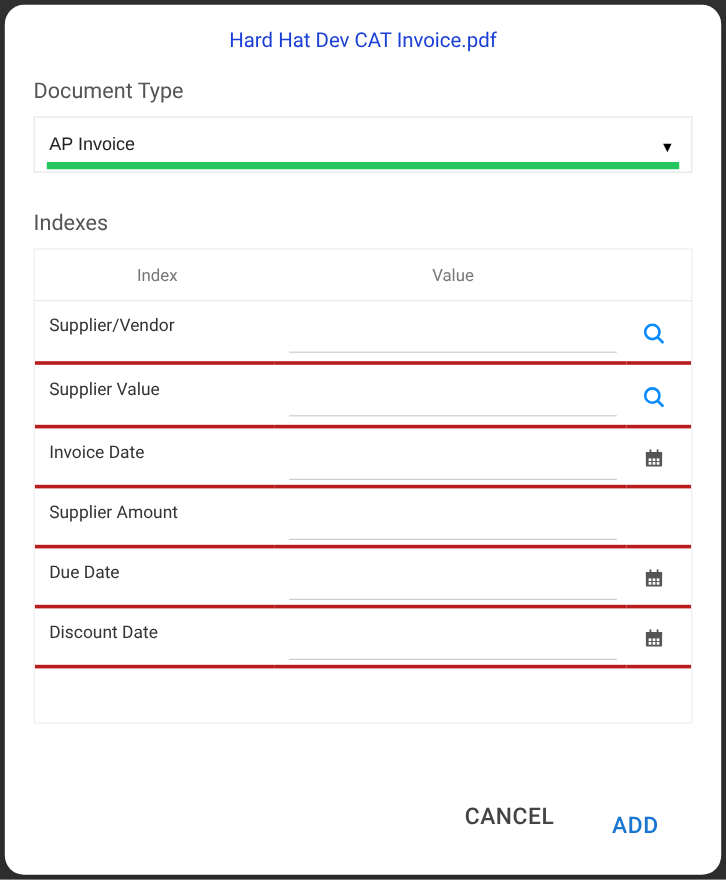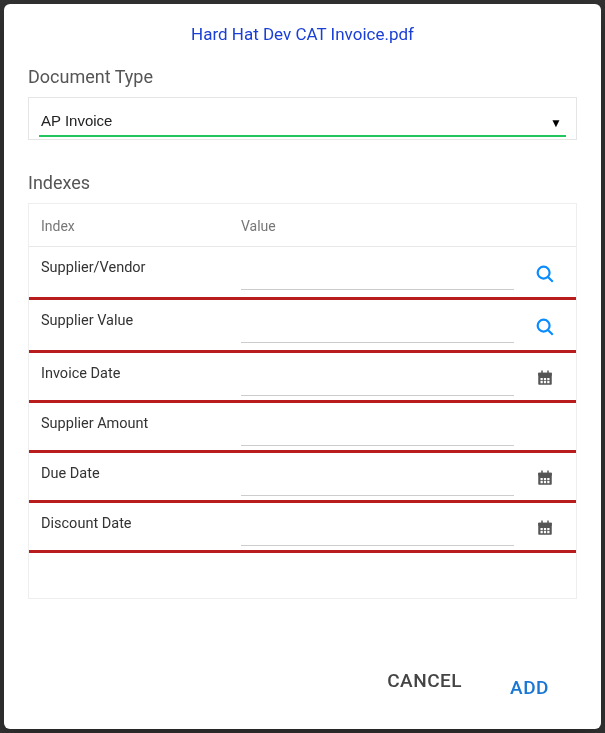--- a/index.html
+++ b/index.html
@@ -13,21 +13,21 @@
     width: 605px;
     height: 733px;
     display: flex;
     align-items: center;
     justify-content: center;
   }
   .dialog {
     background: #fff;
     width: 597px;
     height: 725px;
-    border-radius: 6px;
+    border-radius: 16px;
     box-shadow: 0 8px 30px rgba(0,0,0,0.3);
     padding: 20px 24px 18px 24px;
     display: flex;
     flex-direction: column;
   }
   .title {
     text-align: center;
     color: #1a3fd6;
     font-size: 17px;
     font-weight: 400;
@@ -41,21 +41,21 @@
   }
   .select-wrap {
     border: 1px solid #e5e5e5;
     padding: 8px 10px 2px 10px;
     margin-bottom: 32px;
     position: relative;
   }
   .select-field {
     width: 100%;
     border: none;
-    border-bottom: 2px solid #22c55e;
+    border-bottom: 6px solid #22c55e;
     padding: 6px 20px 6px 2px;
     font-size: 15px;
     color: #222;
     background: transparent;
     appearance: none;
     -webkit-appearance: none;
     outline: none;
   }
   .select-chevron {
     position: absolute;
@@ -70,21 +70,21 @@
     height: 396px;
     overflow-y: scroll;
     overflow-x: scroll;
     position: relative;
   }
   .indexes-table {
     width: 100%;
     border-collapse: collapse;
   }
   .indexes-header th {
-    text-align: left;
+    text-align: center;
     font-weight: 400;
     color: #777;
     font-size: 14px;
     padding: 14px 8px 12px 12px;
     border-bottom: 1px solid #e8e8e8;
   }
   .indexes-header th:first-child {
     width: 200px;
   }
   .indexes-header th:last-child {

